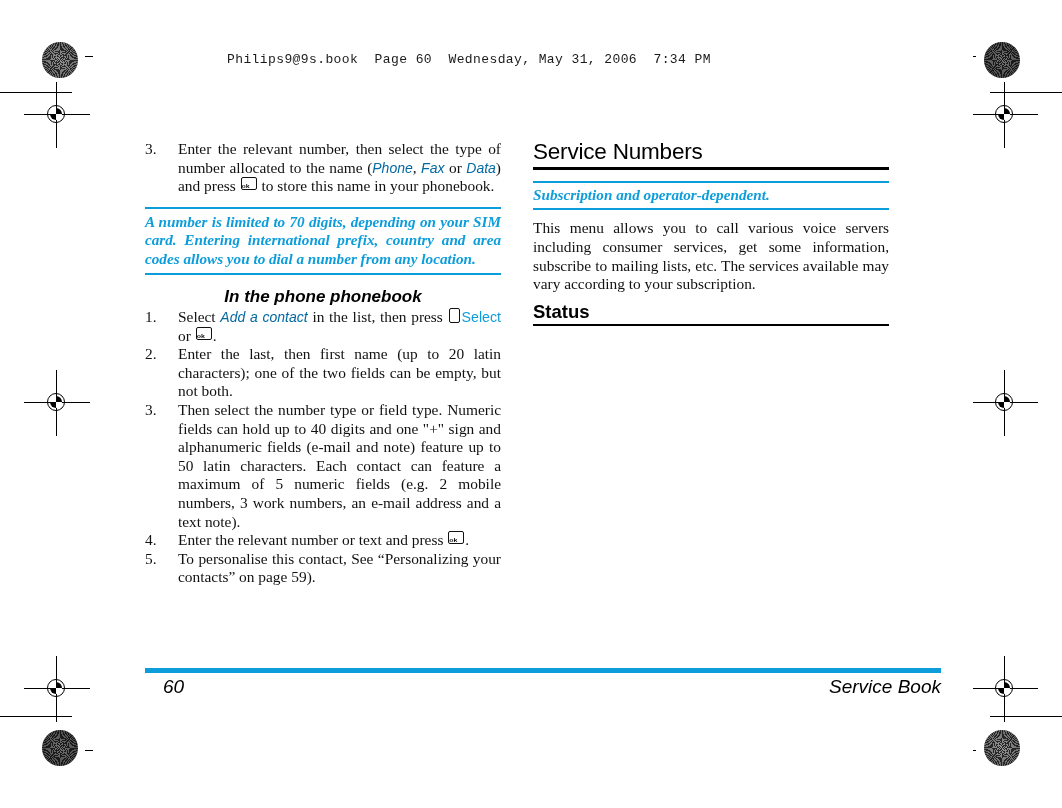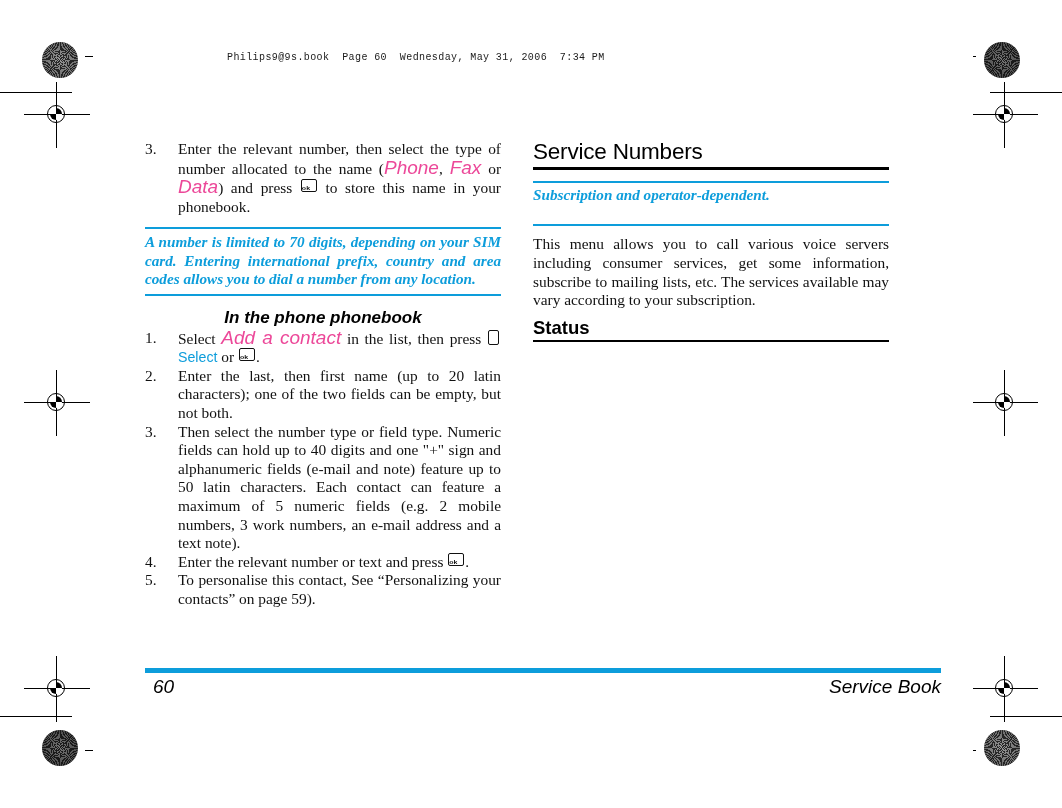--- a/index.html
+++ b/index.html
@@ -49,21 +49,21 @@
     background:
       repeating-conic-gradient(#111 0deg 3deg, #c9c9c9 3deg 6deg),
       radial-gradient(circle,#888 0%,#555 60%,#222 100%);
     background-blend-mode:multiply;
   }
 
   
   #runhead{
     position:absolute;left:134px;top:52px;
     font-family:"Liberation Mono","DejaVu Sans Mono",monospace;
-    font-size:10px;color:#1a1a1a;letter-spacing:.4px;white-space:pre;
+    font-size:13px;color:#1a1a1a;letter-spacing:.4px;white-space:pre;
   }
 
   
   #cols{position:absolute;left:0;top:0;width:880px;height:808px;}
   .col{position:absolute;top:140px;width:356px;}
   #colL{left:52px;}
   #colR{left:440px;}
 
   .body{
     font-family:"Liberation Serif", serif;
@@ -74,32 +74,32 @@
   }
   
   .li{display:flex;margin:0 0 0 0;}
   .li .num{width:33px;flex:0 0 33px;font-family:"Liberation Serif",serif;font-size:15.4px;line-height:18.6px;}
   .li .txt{flex:1 1 auto;text-align:justify;text-justify:inter-word;}
   .li .txt.last, .para.last{text-align-last:left;}
 
   .para{margin:0;}
 
   
-  .m{color:#ec4899;font-style:italic;font-family:"Liberation Sans",sans-serif;font-size:19px;}
+  .m{color:#0369a1;font-style:italic;font-family:"Liberation Sans",sans-serif;font-size:14px;}
   .mn{color:#0d9ddb;font-style:normal;font-family:"Liberation Sans",sans-serif;font-size:14.2px;}
 
   
   .note{
     color:#0d9ddb;font-style:italic;font-weight:bold;
     font-family:"Liberation Serif", serif;
     font-size:15.2px;line-height:18.4px;text-align:justify;
     border-top:2.2px solid #0d9ddb;border-bottom:2.2px solid #0d9ddb;
     padding:4px 0 5px 0;
   }
-  .note.single{padding:3px 0 20px 0;}
+  .note.single{padding:3px 0 4px 0;}
 
   
   h1.h1{
     font-family:"Liberation Sans", sans-serif;
     font-weight:normal;font-size:22.5px;line-height:24px;color:#000;
     margin:0 0 3px 0;letter-spacing:-.2px;
   }
   .rule-h1{height:3px;background:#000;margin:0 0 0 0;}
   h2.h2{
     font-family:"Liberation Sans", sans-serif;
@@ -133,21 +133,21 @@
     vertical-align:-1px;margin:0 2px 0 1px;background:#fff;
   }
 
   
   #footbar{position:absolute;left:52px;top:668px;width:796px;height:5px;background:#0d9ddb;}
   #footer{
     position:absolute;left:52px;top:676px;width:796px;height:30px;
     font-family:"Liberation Sans", sans-serif;font-style:italic;
     font-size:19px;color:#000;
   }
-  #folio{position:absolute;left:8px;top:0;}
+  #folio{position:absolute;left:18px;top:0;}
   #secname{position:absolute;right:0;top:0;}
 </style>
 </head>
 <body>
 
 <div id="marks">
 
   <div class="trim vtrim" style="left:93px;top:0;height:92px;"></div>
   <div class="trim vtrim" style="left:968px;top:0;height:92px;"></div>
   <div class="trim vtrim" style="left:93px;top:716px;height:92px;"></div>

